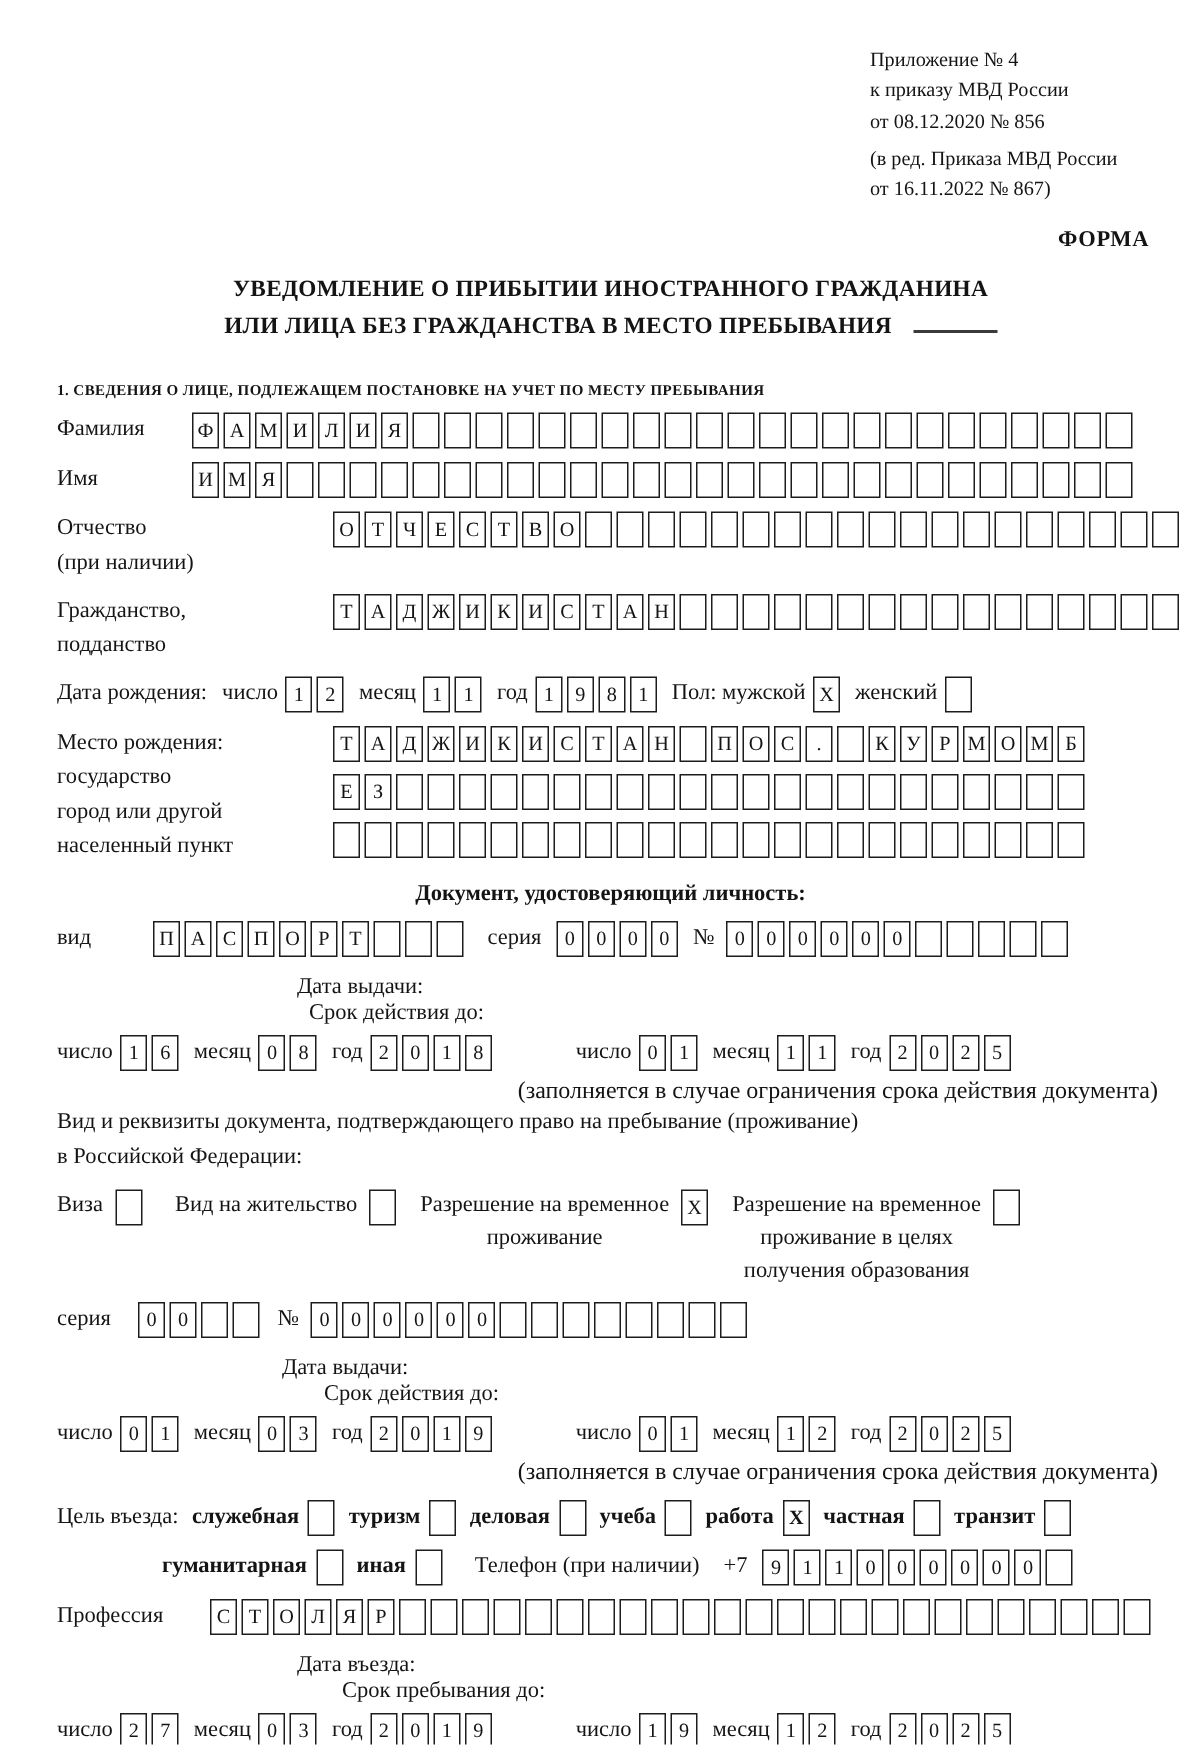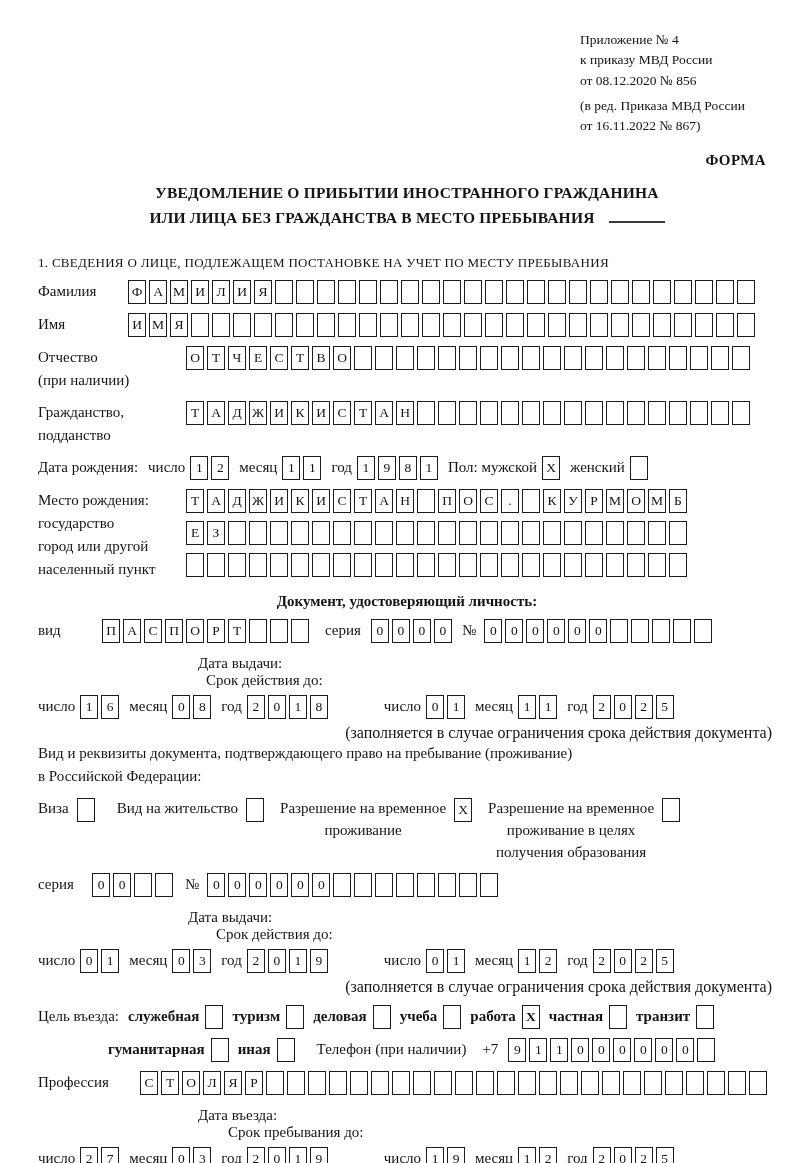--- a/index.html
+++ b/index.html
@@ -4,23 +4,23 @@
 <style>
   html,body{margin:0;padding:0;}
   body{width:800px;height:1163px;background:#ffffff;color:#141414;
        font-family:"Liberation Serif","DejaVu Serif",serif;font-size:15px;overflow:hidden;}
   .page{padding:30px 24px 0 38px;box-sizing:border-box;}
   .hdr{margin-left:auto;width:196px;font-size:13.5px;line-height:1.5;}
   .hdr .amend{margin-top:5px;}
   .forma{text-align:right;font-weight:bold;font-size:15px;margin:16px 10px 0 0;letter-spacing:.4px;}
   .title{text-align:center;font-weight:bold;font-size:15.5px;line-height:1.6;margin-top:12px;letter-spacing:.2px;}
   .uline{display:inline-block;width:56px;border-bottom:2px solid #3a3a3a;margin-left:14px;}
-  .sect{font-weight:normal;font-size:13px;margin-top:24px;letter-spacing:.3px;}
+  .sect{font-weight:bold;font-size:10px;margin-top:24px;letter-spacing:.3px;}
   .frow{display:flex;align-items:center;margin-top:9px;}
-  .frow.top{align-items:flex-start;}
+  .frow.top{align-items:flex-start;gap:36px;}
   .lab{flex:0 0 auto;}
   .w90{width:90px;} .w148{width:148px;} .w100{width:102px;}
   .lab .l{line-height:23px;}
   .cells{display:inline-flex;gap:3px;flex:0 0 auto;}
   .cell{box-sizing:border-box;display:inline-flex;align-items:center;justify-content:center;
         width:18px;height:24px;border:1.7px solid #1c1c1c;font-size:13.5px;background:#fff;flex:0 0 auto;}
   .stack{display:flex;flex-direction:column;gap:8px;}
   .cen{text-align:center;font-weight:bold;margin-top:12px;}
   .dlabels{display:flex;margin-top:12px;flex-direction:column;}
   .dlabels .a{margin-left:160px;} .dlabels .b{margin-left:168px;}

